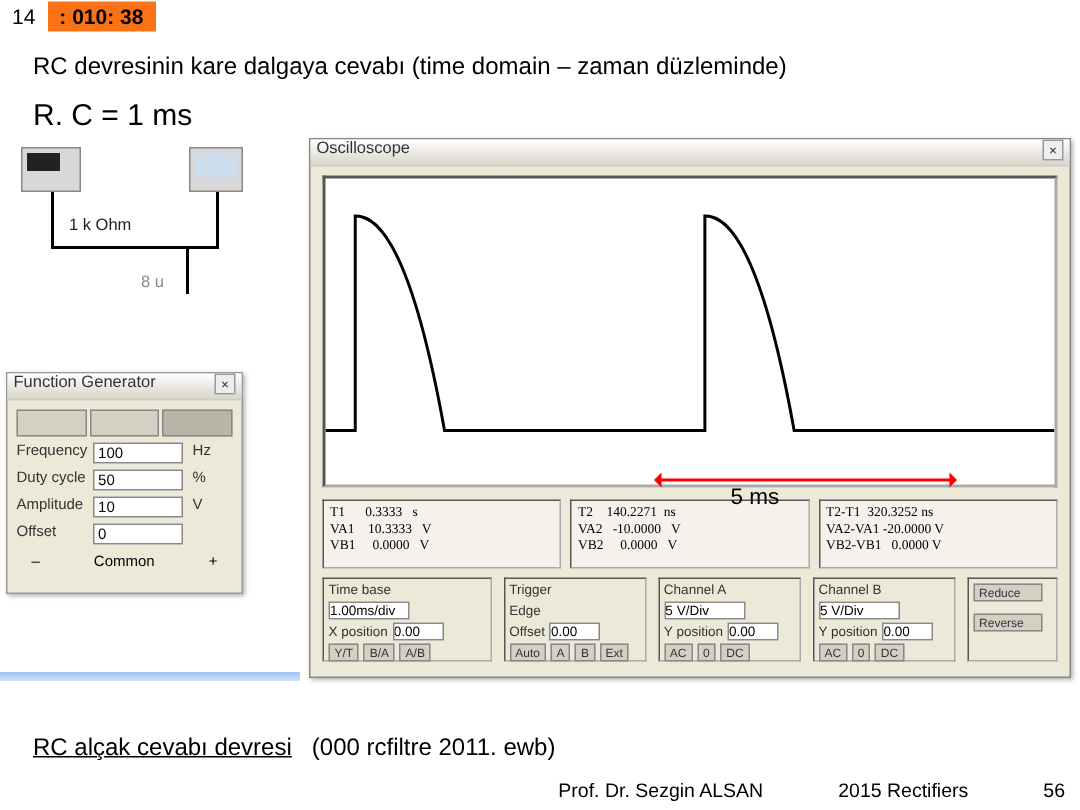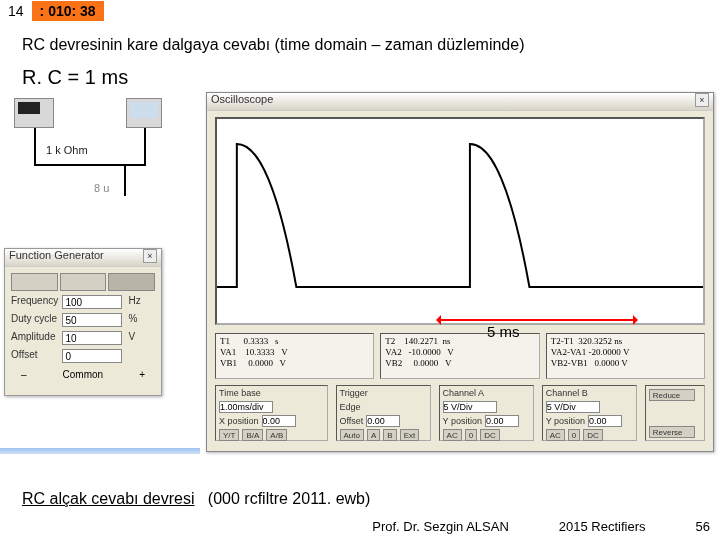--- a/index.html
+++ b/index.html
@@ -201,21 +201,21 @@
       <div class="line">
           <span class="mini-btn">AC</span>
           <span class="mini-btn">0</span>
           <span class="mini-btn">DC</span>
         </div>
     </div>
     <div class="panel" style="flex:.6">
       <div class="line">
           <span class="mini-btn" style="width:46px">Reduce</span>
         </div>
-      <div class="line" style="margin-top:23px">
+      <div class="line" style="margin-top:6px">
           <span class="mini-btn" style="width:46px">Reverse</span>
         </div>
     </div>
   </div>
 </div>
 
 <div class="bluebar"></div>
 
 <div class="btm-link">
   <span class="u">RC alçak cevabı devresi</span>

